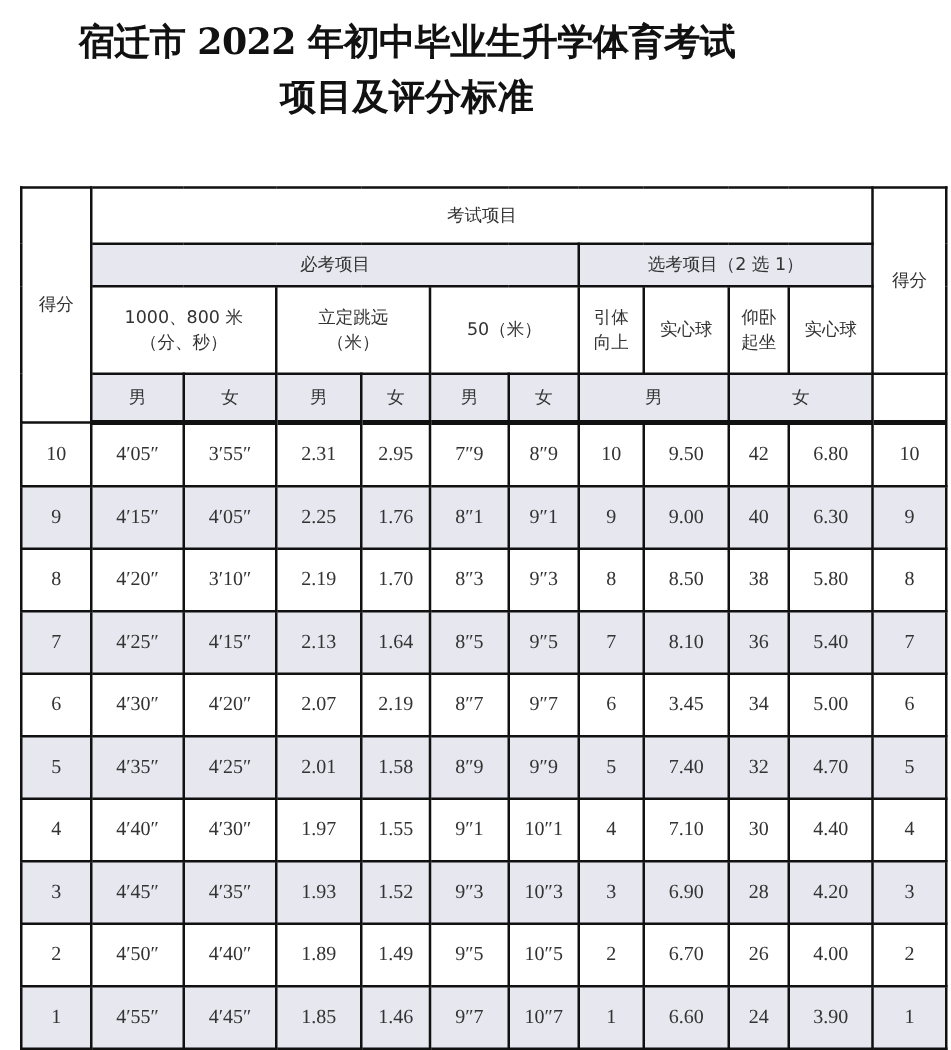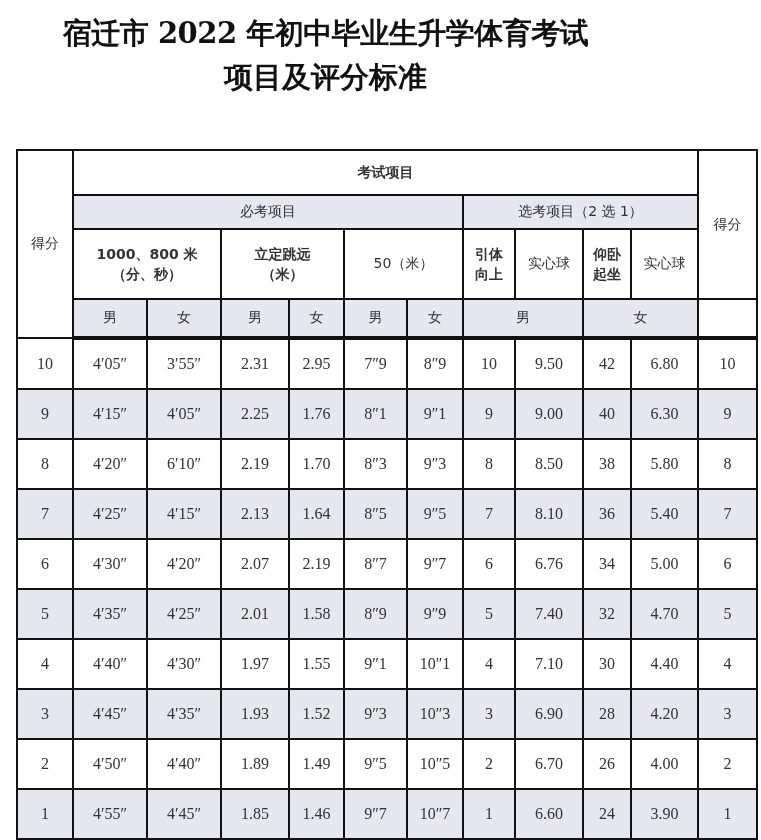--- a/index.html
+++ b/index.html
@@ -7,28 +7,28 @@
          font-family:"DejaVu Serif","Liberation Serif",serif; color:#222; }
   .title { position:absolute; left:0; width:761px; text-align:center;
            font-family:"DejaVu Serif","Liberation Serif",serif; font-weight:bold; color:#111; }
   .t1 { top:14px; font-size:29px; left:-55px; letter-spacing:-0.5px; }
   .t2 { top:58px; font-size:29px; left:-55px; }
   table { position:absolute; left:16px; top:149px; border-collapse:collapse; table-layout:fixed; }
   td { border:2px solid #111; text-align:center; vertical-align:middle; padding:0;
        font-family:"Liberation Serif","DejaVu Serif",serif; font-size:16px; color:#333; }
   .hdr { font-family:"DejaVu Sans","Liberation Sans",sans-serif; font-size:14px; color:#333; }
   .shade { background:#e6e7ef; }
-  .bold { font-weight:bold;border-radius:17px; }
+  .bold { font-weight:normal;border-radius:17px; }
   tr.h1 td { height:43px; }
   tr.h2 td { height:32px; }
   tr.h3 td { height:68px; }
   tr.h4 td { height:36px; }
   tr.hsep td { border-bottom:4px solid #111; }
   tr.row td { height:48px; }
-  .cell-small { line-height:20px;font-weight:bold; }
+  .cell-small { line-height:20px; }
 </style>
 </head>
 <body>
 
 <div class="title t1">宿迁市 2022 年初中毕业生升学体育考试</div>
 <div class="title t2">项目及评分标准</div>
 
 <table>
   <colgroup>
     <col style="width:56px">
@@ -112,21 +112,21 @@
         <td class="shade">9″1</td>
         <td class="shade">9</td>
         <td class="shade">9.00</td>
         <td class="shade">40</td>
         <td class="shade">6.30</td>
         <td class="shade">9</td>
       </tr>
       <tr class="row">
         <td>8</td>
         <td>4′20″</td>
-        <td>6′10″</td>
+        <td>3′10″</td>
         <td>2.19</td>
         <td>1.70</td>
         <td>8″3</td>
         <td>9″3</td>
         <td>8</td>
         <td>8.50</td>
         <td>38</td>
         <td>5.80</td>
         <td>8</td>
       </tr>
@@ -146,21 +146,21 @@
       </tr>
       <tr class="row">
         <td>6</td>
         <td>4′30″</td>
         <td>4′20″</td>
         <td>2.07</td>
         <td>2.19</td>
         <td>8″7</td>
         <td>9″7</td>
         <td>6</td>
-        <td>6.76</td>
+        <td>3.45</td>
         <td>34</td>
         <td>5.00</td>
         <td>6</td>
       </tr>
       <tr class="row">
         <td class="shade">5</td>
         <td class="shade">4′35″</td>
         <td class="shade">4′25″</td>
         <td class="shade">2.01</td>
         <td class="shade">1.58</td>

